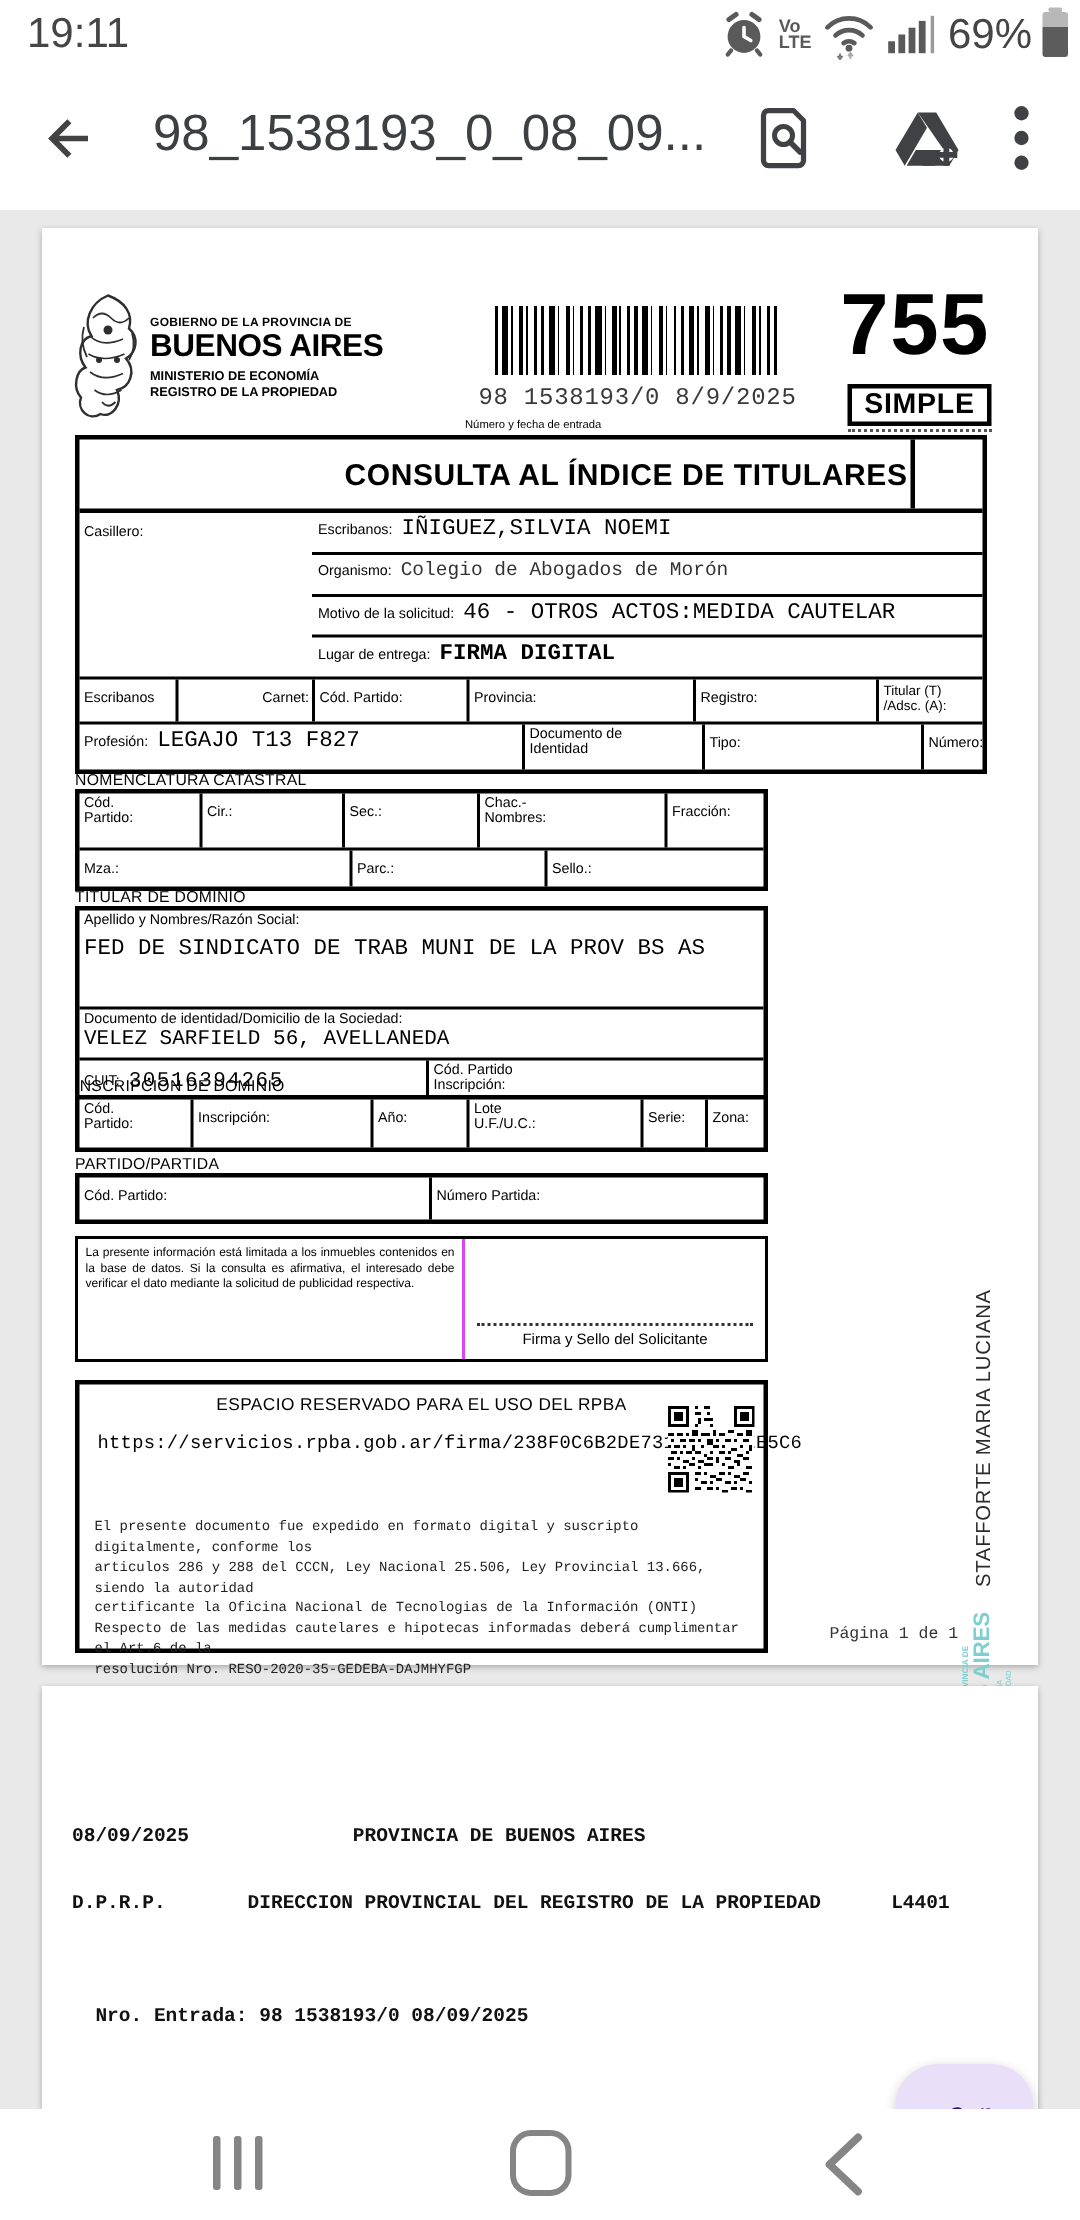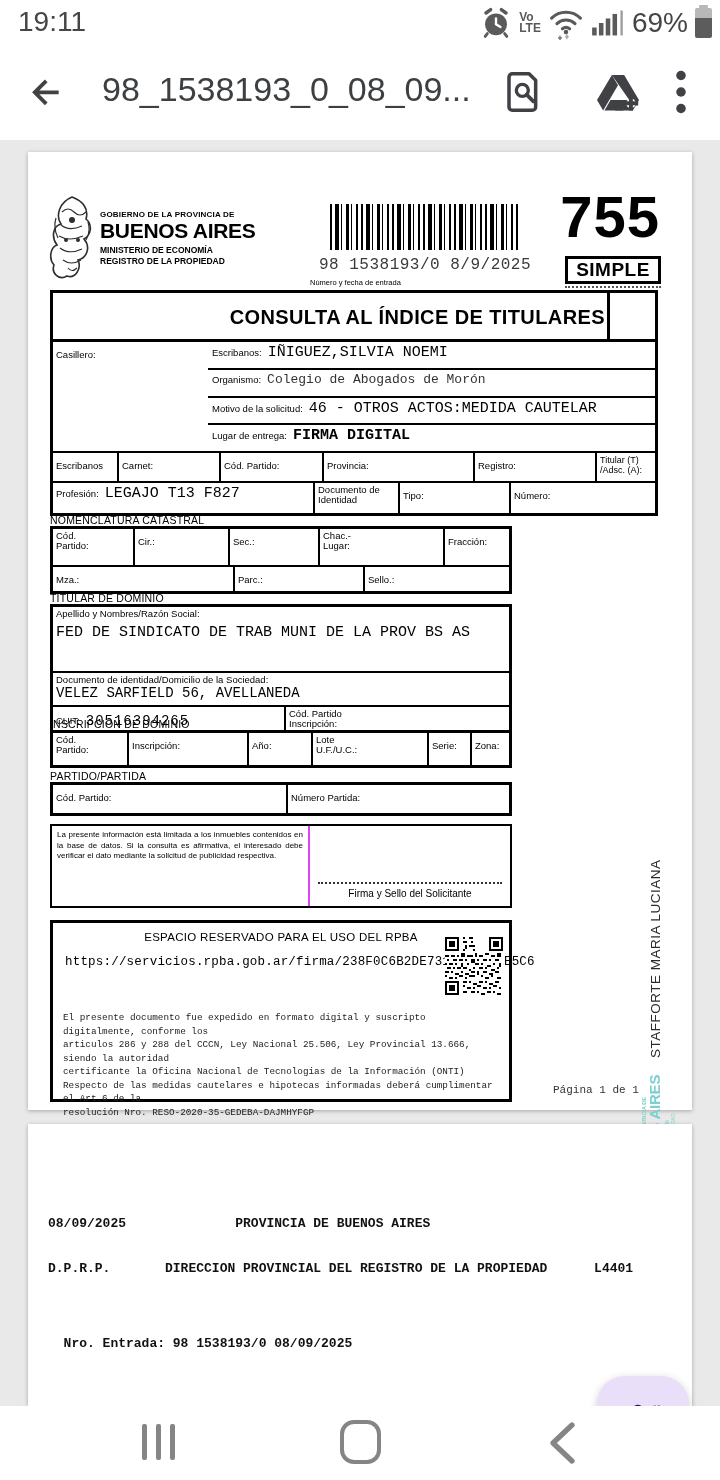--- a/index.html
+++ b/index.html
@@ -204,30 +204,30 @@
             <span class="val" style="font-size:15px;">46 - OTROS ACTOS:MEDIDA CAUTELAR</span>
           </div>
           <div class="inline" style="flex:1;border-top:2px solid #000;padding:2px 0 0 4px;">
             <span class="lbl">Lugar de entrega:</span>
             <span class="val" style="font-size:15px;font-weight:bold;">FIRMA DIGITAL</span>
           </div>
         </div>
       </div>
       <div class="row" style="height:30px;">
         <div class="cell" style="width:64px;"><span class="lbl">Escribanos</span></div>
-        <div class="cell" style="width:102px;"><span class="lbl">Carnet:</span></div>
+        <div class="cell" style="width:91px;text-align:right;"><span class="lbl">Carnet:</span></div>
         <div class="cell" style="width:103px;"><span class="lbl">Cód. Partido:</span></div>
         <div class="cell" style="width:151px;"><span class="lbl">Provincia:</span></div>
         <div class="cell" style="width:122px;"><span class="lbl">Registro:</span></div>
         <div class="cell" style="flex:1;">
           <div class="lbl" style="font-size:9px;">Titular (T)</div>
           <div class="lbl" style="font-size:9px;">/Adsc. (A):</div>
         </div>
       </div>
-      <div class="row" style="height:32px;">
+      <div class="row" style="height:32px;gap:35px;">
         <div class="cell inline" style="width:260px;">
           <span class="lbl">Profesión:</span>
           <span class="val" style="font-size:15px;">LEGAJO T13 F827</span>
         </div>
         <div class="cell" style="width:85px;">
           <div class="lbl">Documento de</div>
           <div class="lbl">Identidad</div>
         </div>
         <div class="cell" style="width:111px;"><span class="lbl">Tipo:</span></div>
         <div class="cell" style="flex:1;"><span class="lbl">Número:</span></div>
@@ -238,21 +238,21 @@
     <div class="tbl" style="left:22px;top:374px;width:462px;">
       <div class="row" style="height:36px;">
         <div class="cell" style="width:80px;">
           <div class="lbl">Cód.</div>
           <div class="lbl">Partido:</div>
         </div>
         <div class="cell" style="width:95px;"><span class="lbl">Cir.:</span></div>
         <div class="cell" style="width:90px;"><span class="lbl">Sec.:</span></div>
         <div class="cell" style="width:125px;">
           <div class="lbl">Chac.-</div>
-          <div class="lbl">Lugar:</div>
+          <div class="lbl">Nombres:</div>
         </div>
         <div class="cell" style="flex:1;"><span class="lbl">Fracción:</span></div>
       </div>
       <div class="row" style="height:26px;">
         <div class="cell" style="width:180px;"><span class="lbl">Mza.:</span></div>
         <div class="cell" style="width:130px;"><span class="lbl">Parc.:</span></div>
         <div class="cell" style="flex:1;"><span class="lbl">Sello.:</span></div>
       </div>
     </div>
 

